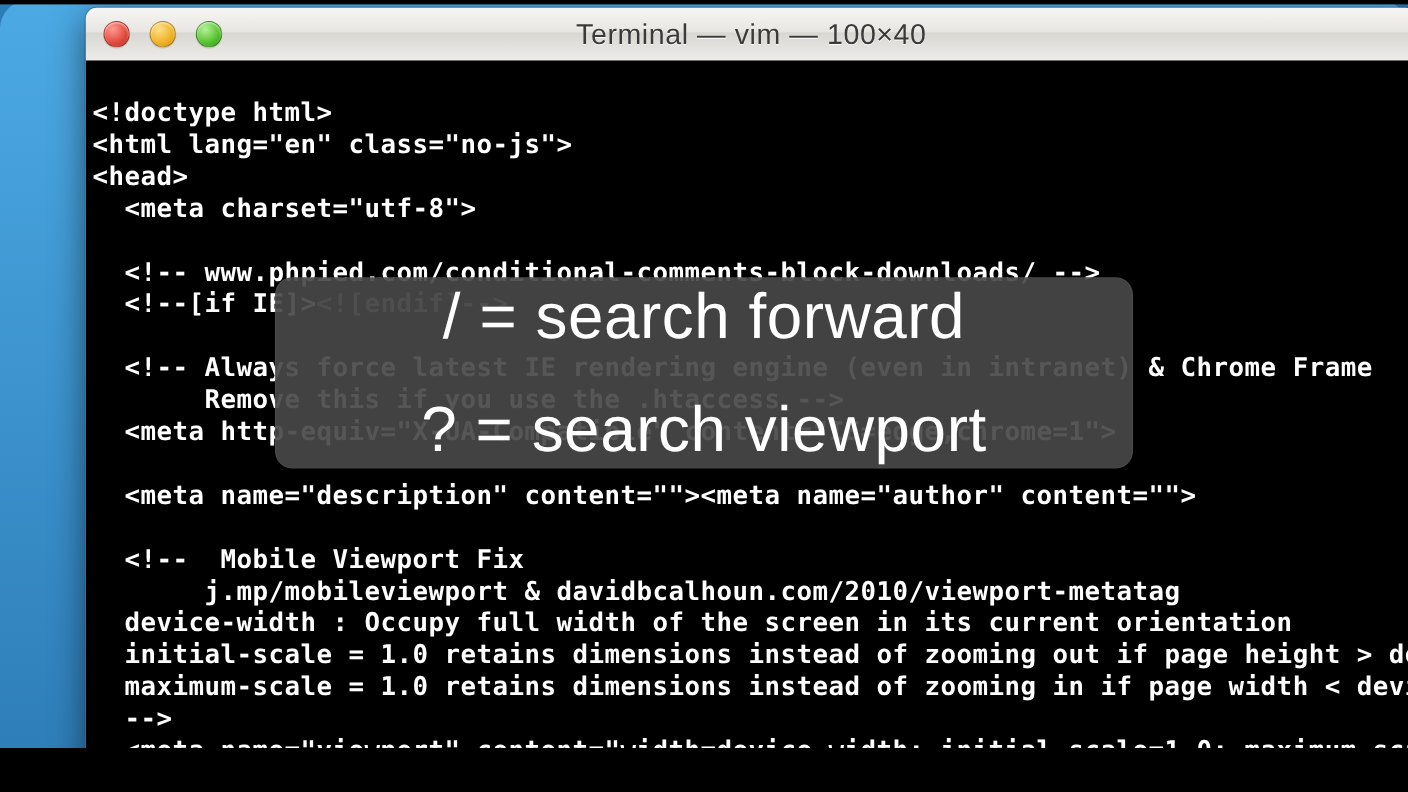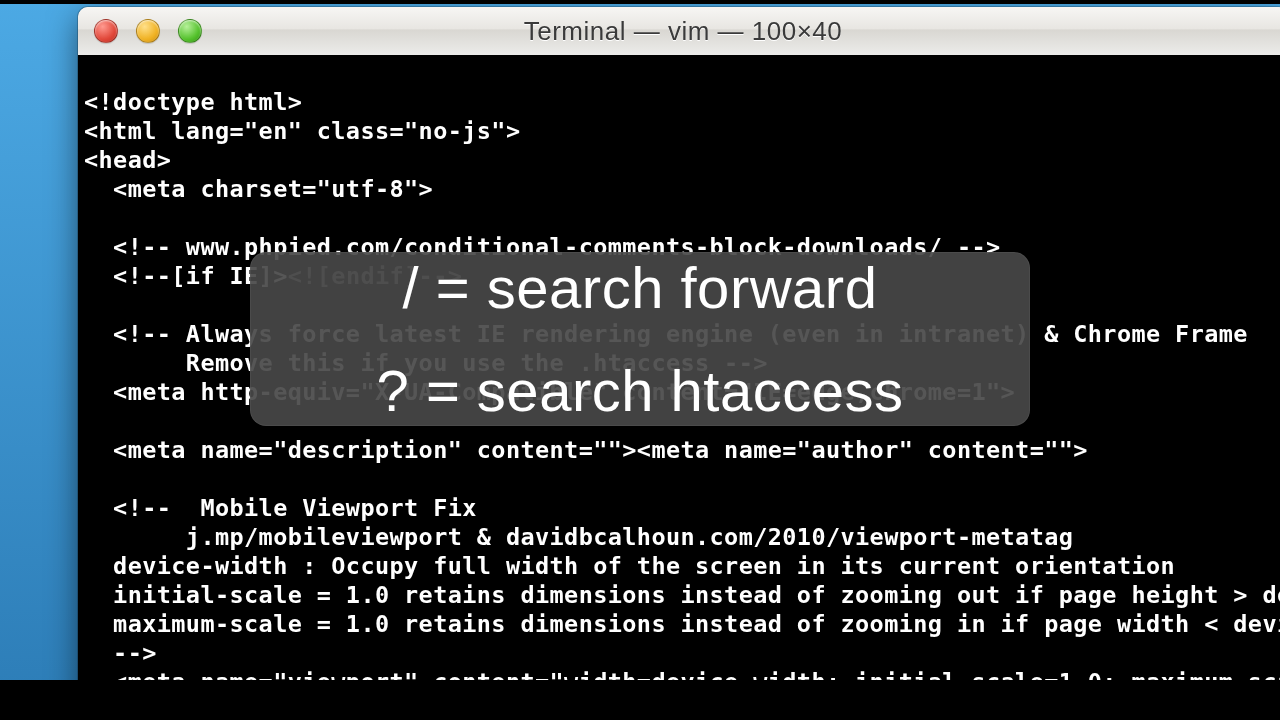--- a/index.html
+++ b/index.html
@@ -9,20 +9,21 @@
     height: 720px;
     overflow: hidden;
     background: #2b7db8;
     font-family: sans-serif;
   }
   .desktop {
     position: relative;
     width: 1280px;
     height: 720px;
     background: linear-gradient(#4ca9e4, #2c7cb6);
+    border-radius: 26px;
   }
   .window {
     position: absolute;
     left: 78px;
     top: 7px;
     width: 1210px;
     height: 720px;
     background: #f5f3f0;
     border-top-left-radius: 10px;
     border-top-right-radius: 10px;
@@ -151,17 +152,17 @@
 <span class="line">  device-width : Occupy full width of the screen in its current orientation</span>
 <span class="line">  initial-scale = 1.0 retains dimensions instead of zooming out if page height &gt; devi</span>
 <span class="line">  maximum-scale = 1.0 retains dimensions instead of zooming in if page width &lt; device</span>
 <span class="line">  --&gt;</span>
 <span class="line">  &lt;meta name="viewport" content="width=device-width; initial-scale=1.0; maximum-scale=</span>
     </div>
   </div>
 
   <div class="overlay">
     <div>/ = search forward</div>
-    <div>? = search htaccess</div>
+    <div>? = search viewport</div>
   </div>
 
   <div class="letterbox-bot"></div>
 </div>
 
 </body></html>

